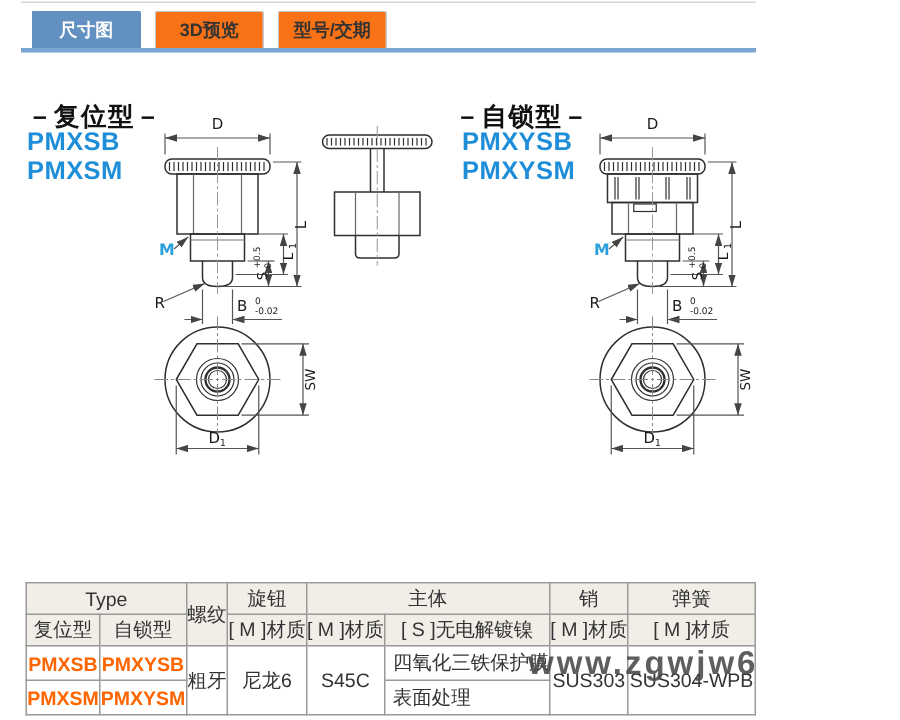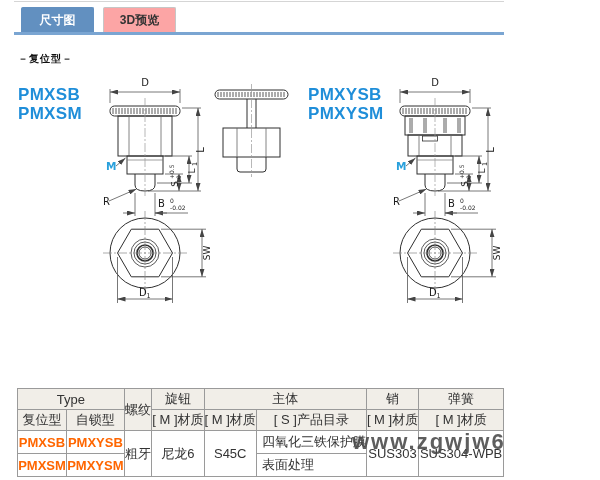--- a/index.html
+++ b/index.html
@@ -1,25 +1,25 @@
 <!DOCTYPE html>
 <html><head>
 <meta charset="utf-8">
 <style>
   html,body{margin:0;padding:0;background:#fff}
   .page{position:relative;width:504px;height:480px;background:#fff;overflow:hidden;
         font-family:"Liberation Sans","DejaVu Sans",sans-serif}
   .topline{position:absolute;left:14px;top:1px;width:578px;height:1px;background:#d5d5d5}
   .tabs{position:absolute;left:21px;top:7px;display:flex;gap:9px}
   .tab{box-sizing:border-box;min-width:73px;height:25px;line-height:24px;padding:0 6px;
-       text-align:center;font-size:12px;font-weight:bold;color:#333;background:#fca5a5;
+       text-align:center;font-size:12px;font-weight:bold;color:#333;background:#f97316;
        border:1px solid #c6c6c6;border-bottom:none;border-radius:2px 2px 0 0;cursor:pointer}
   .tab.active{background:#6290c0;border-color:#6290c0;color:#fff}
   .tabline{position:absolute;left:14px;top:32px;width:578px;height:3px;background:#7aa5d2}
-  .type-title{position:absolute;top:52px;font-size:10px;font-weight:bold;color:#111;letter-spacing:1px}
+  .type-title{position:absolute;top:66px;font-size:17px;font-weight:bold;color:#111;letter-spacing:1px}
   .models{position:absolute;top:85px;font-size:17px;font-weight:bold;color:#1f8ed9;
           line-height:19px;letter-spacing:.3px}
   .drawing{position:absolute;top:66px}
   svg text{font-family:"DejaVu Sans",sans-serif;fill:#1a1a1a;stroke:none}
   .t10{font-size:10px}.t9{font-size:9px}.t65{font-size:6.5px}.t6{font-size:6px}
   .m-label{fill:#29a0dc;font-weight:bold;font-size:10.5px}
   .spec{position:absolute;left:17px;top:388px;border-collapse:collapse;font-size:13px;
         color:#333;table-layout:fixed}
   .spec th,.spec td{border:1px solid #9a9a9a;text-align:center;font-weight:normal;
         padding:0;height:20px;white-space:nowrap;overflow:visible}
@@ -32,28 +32,30 @@
 </style>
 </head>
 <body>
 
 <div class="page">
   <div class="topline"></div>
 
   <div class="tabs">
     <div class="tab active">尺寸图</div>
     <div class="tab">3D预览</div>
+    <div class="tab">型号/交期</div>
   </div>
   <div class="tabline"></div>
 
   <div class="type-title" style="left:18px">－复位型－</div>
   <div class="models" style="left:18px">
     <div>PMXSB</div>
     <div>PMXSM</div>
   </div>
+  <div class="type-title" style="left:303px">－自锁型－</div>
   <div class="models" style="left:308px">
     <div>PMXYSB</div>
     <div>PMXYSM</div>
   </div>
 
   <svg class="drawing" style="left:95px" width="215" height="250" viewBox="0 0 215 250">
     <defs>
       <marker id="aL" viewBox="0 0 8 5" markerWidth="8" markerHeight="5" refX="8" refY="2.5" orient="auto-start-reverse" markerUnits="userSpaceOnUse">
         <path d="M0 0L8 2.5L0 5Z" fill="#444"></path>
       </marker>
@@ -248,21 +250,21 @@
         <th>旋钮</th>
         <th colspan="2">主体</th>
         <th>销</th>
         <th>弹簧</th>
       </tr>
       <tr>
         <th>复位型</th>
         <th>自锁型</th>
         <th>[ M ]材质</th>
         <th>[ M ]材质</th>
-        <th>[ S ]产品目录</th>
+        <th>[ S ]无电解镀镍</th>
         <th>[ M ]材质</th>
         <th>[ M ]材质</th>
       </tr>
     </thead>
     <tbody>
       <tr>
         <td class="model">PMXSB</td>
         <td class="model">PMXYSB</td>
         <td rowspan="2">粗牙</td>
         <td rowspan="2">尼龙6</td>

